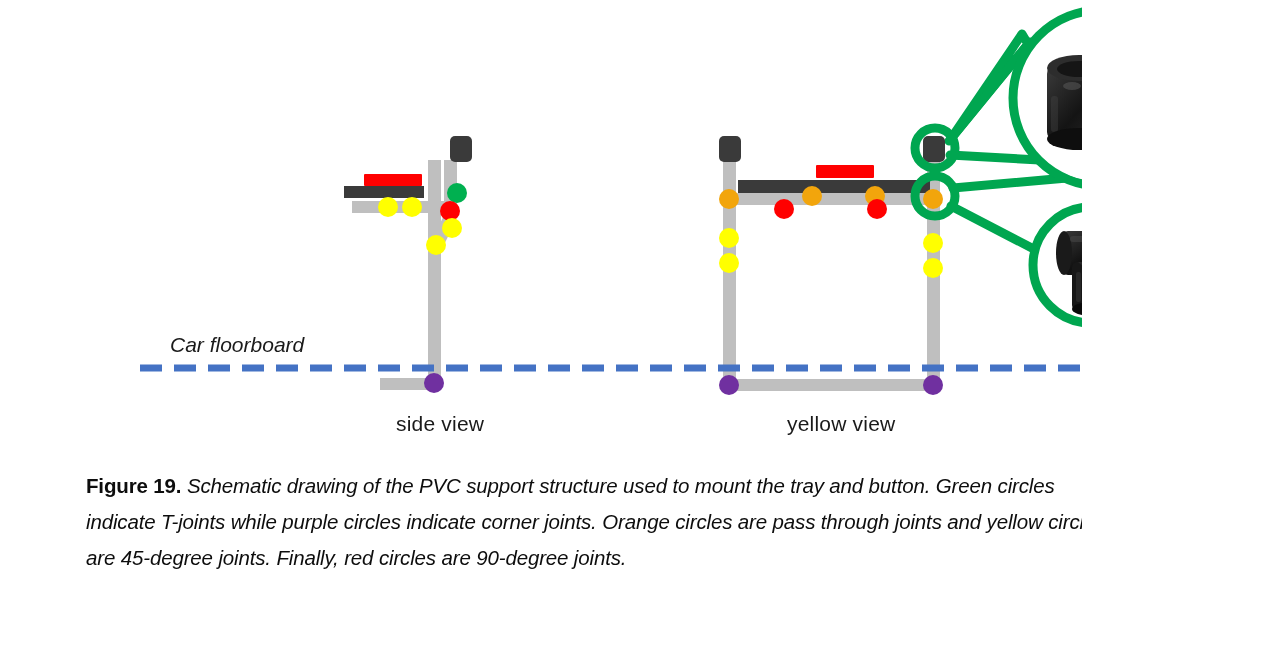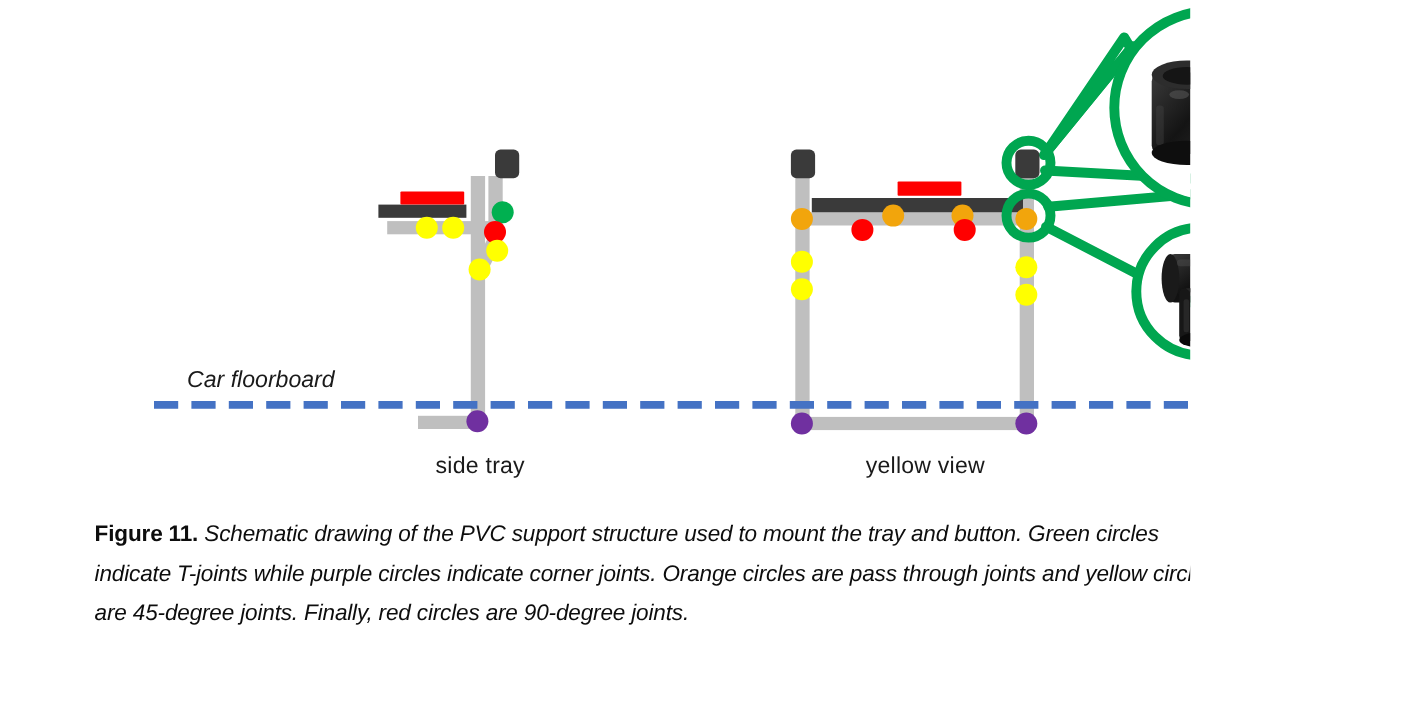--- a/index.html
+++ b/index.html
@@ -206,21 +206,21 @@
       <circle cx="935" cy="148" r="20" fill="none" stroke="#00A650" stroke-width="9"></circle>
       <circle cx="935" cy="196" r="20" fill="none" stroke="#00A650" stroke-width="9"></circle>
     </g>
 
     <g>
       <line x1="140" y1="368" x2="1135" y2="368" stroke="#4472C4" stroke-width="7" stroke-dasharray="22 12"></line>
       <text x="170" y="352" font-family="Liberation Sans, sans-serif" font-size="21" font-style="italic" fill="#1a1a1a">Car floorboard</text>
     </g>
   </svg>
 
-  <div class="view-label" id="label-side-view">side tray</div>
+  <div class="view-label" id="label-side-view">side view</div>
 
   <div class="view-label" id="label-front-view">yellow view</div>
 
   <div id="caption">
-    <span class="cap-lead">Figure 11.</span><span> Schematic drawing of the PVC support structure used to mount the tray and button. Green circles indicate T-joints while purple circles indicate corner joints. Orange circles are pass through joints and yellow circles are 45-degree joints. Finally, red circles are 90-degree joints.</span>
+    <span class="cap-lead">Figure 19.</span><span> Schematic drawing of the PVC support structure used to mount the tray and button. Green circles indicate T-joints while purple circles indicate corner joints. Orange circles are pass through joints and yellow circles are 45-degree joints. Finally, red circles are 90-degree joints.</span>
   </div>
 
 </div>
 
 </body></html>

